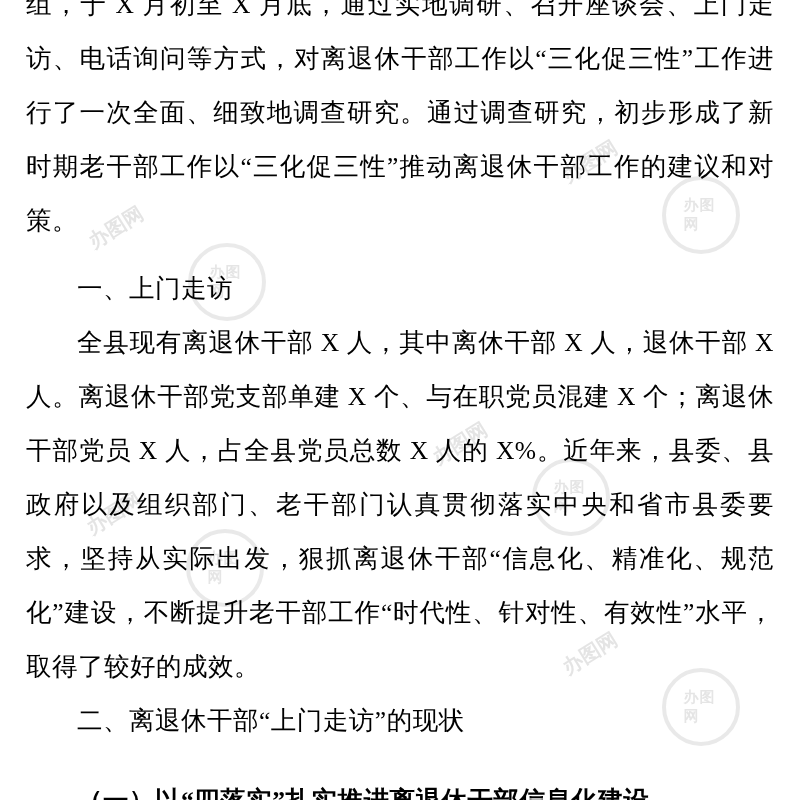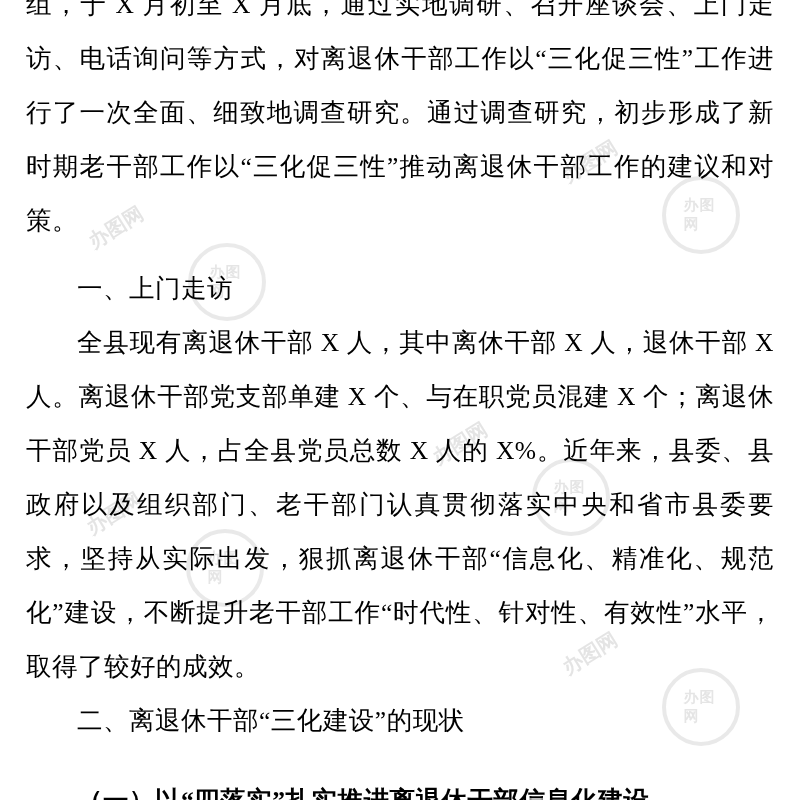--- a/index.html
+++ b/index.html
@@ -124,20 +124,20 @@
     </div>
 
   <div class="doc-body">
 
     <p class="para first clipped-top">组，于 X 月初至 X 月底，通过实地调研、召开座谈会、上门走访、电话询问等方式，对离退休干部工作以“三化促三性”工作进行了一次全面、细致地调查研究。通过调查研究，初步形成了新时期老干部工作以“三化促三性”推动离退休干部工作的建议和对策。</p>
 
     <p class="para indent">一、上门走访</p>
 
     <p class="para indent">全县现有离退休干部 X 人，其中离休干部 X 人，退休干部 X 人。离退休干部党支部单建 X 个、与在职党员混建 X 个；离退休干部党员 X 人，占全县党员总数 X 人的 X%。近年来，县委、县政府以及组织部门、老干部门认真贯彻落实中央和省市县委要求，坚持从实际出发，狠抓离退休干部“信息化、精准化、规范化”建设，不断提升老干部工作“时代性、针对性、有效性”水平，取得了较好的成效。</p>
 
-    <p class="para indent">二、离退休干部“三化建设”的现状</p>
+    <p class="para indent">二、离退休干部“上门走访”的现状</p>
 
     <div class="spacer-md"></div>
 
     <p class="para center-head">（一）以“四落实”扎实推进离退休干部信息化建设</p>
 
   </div>
 </div>
 
 </body></html>

